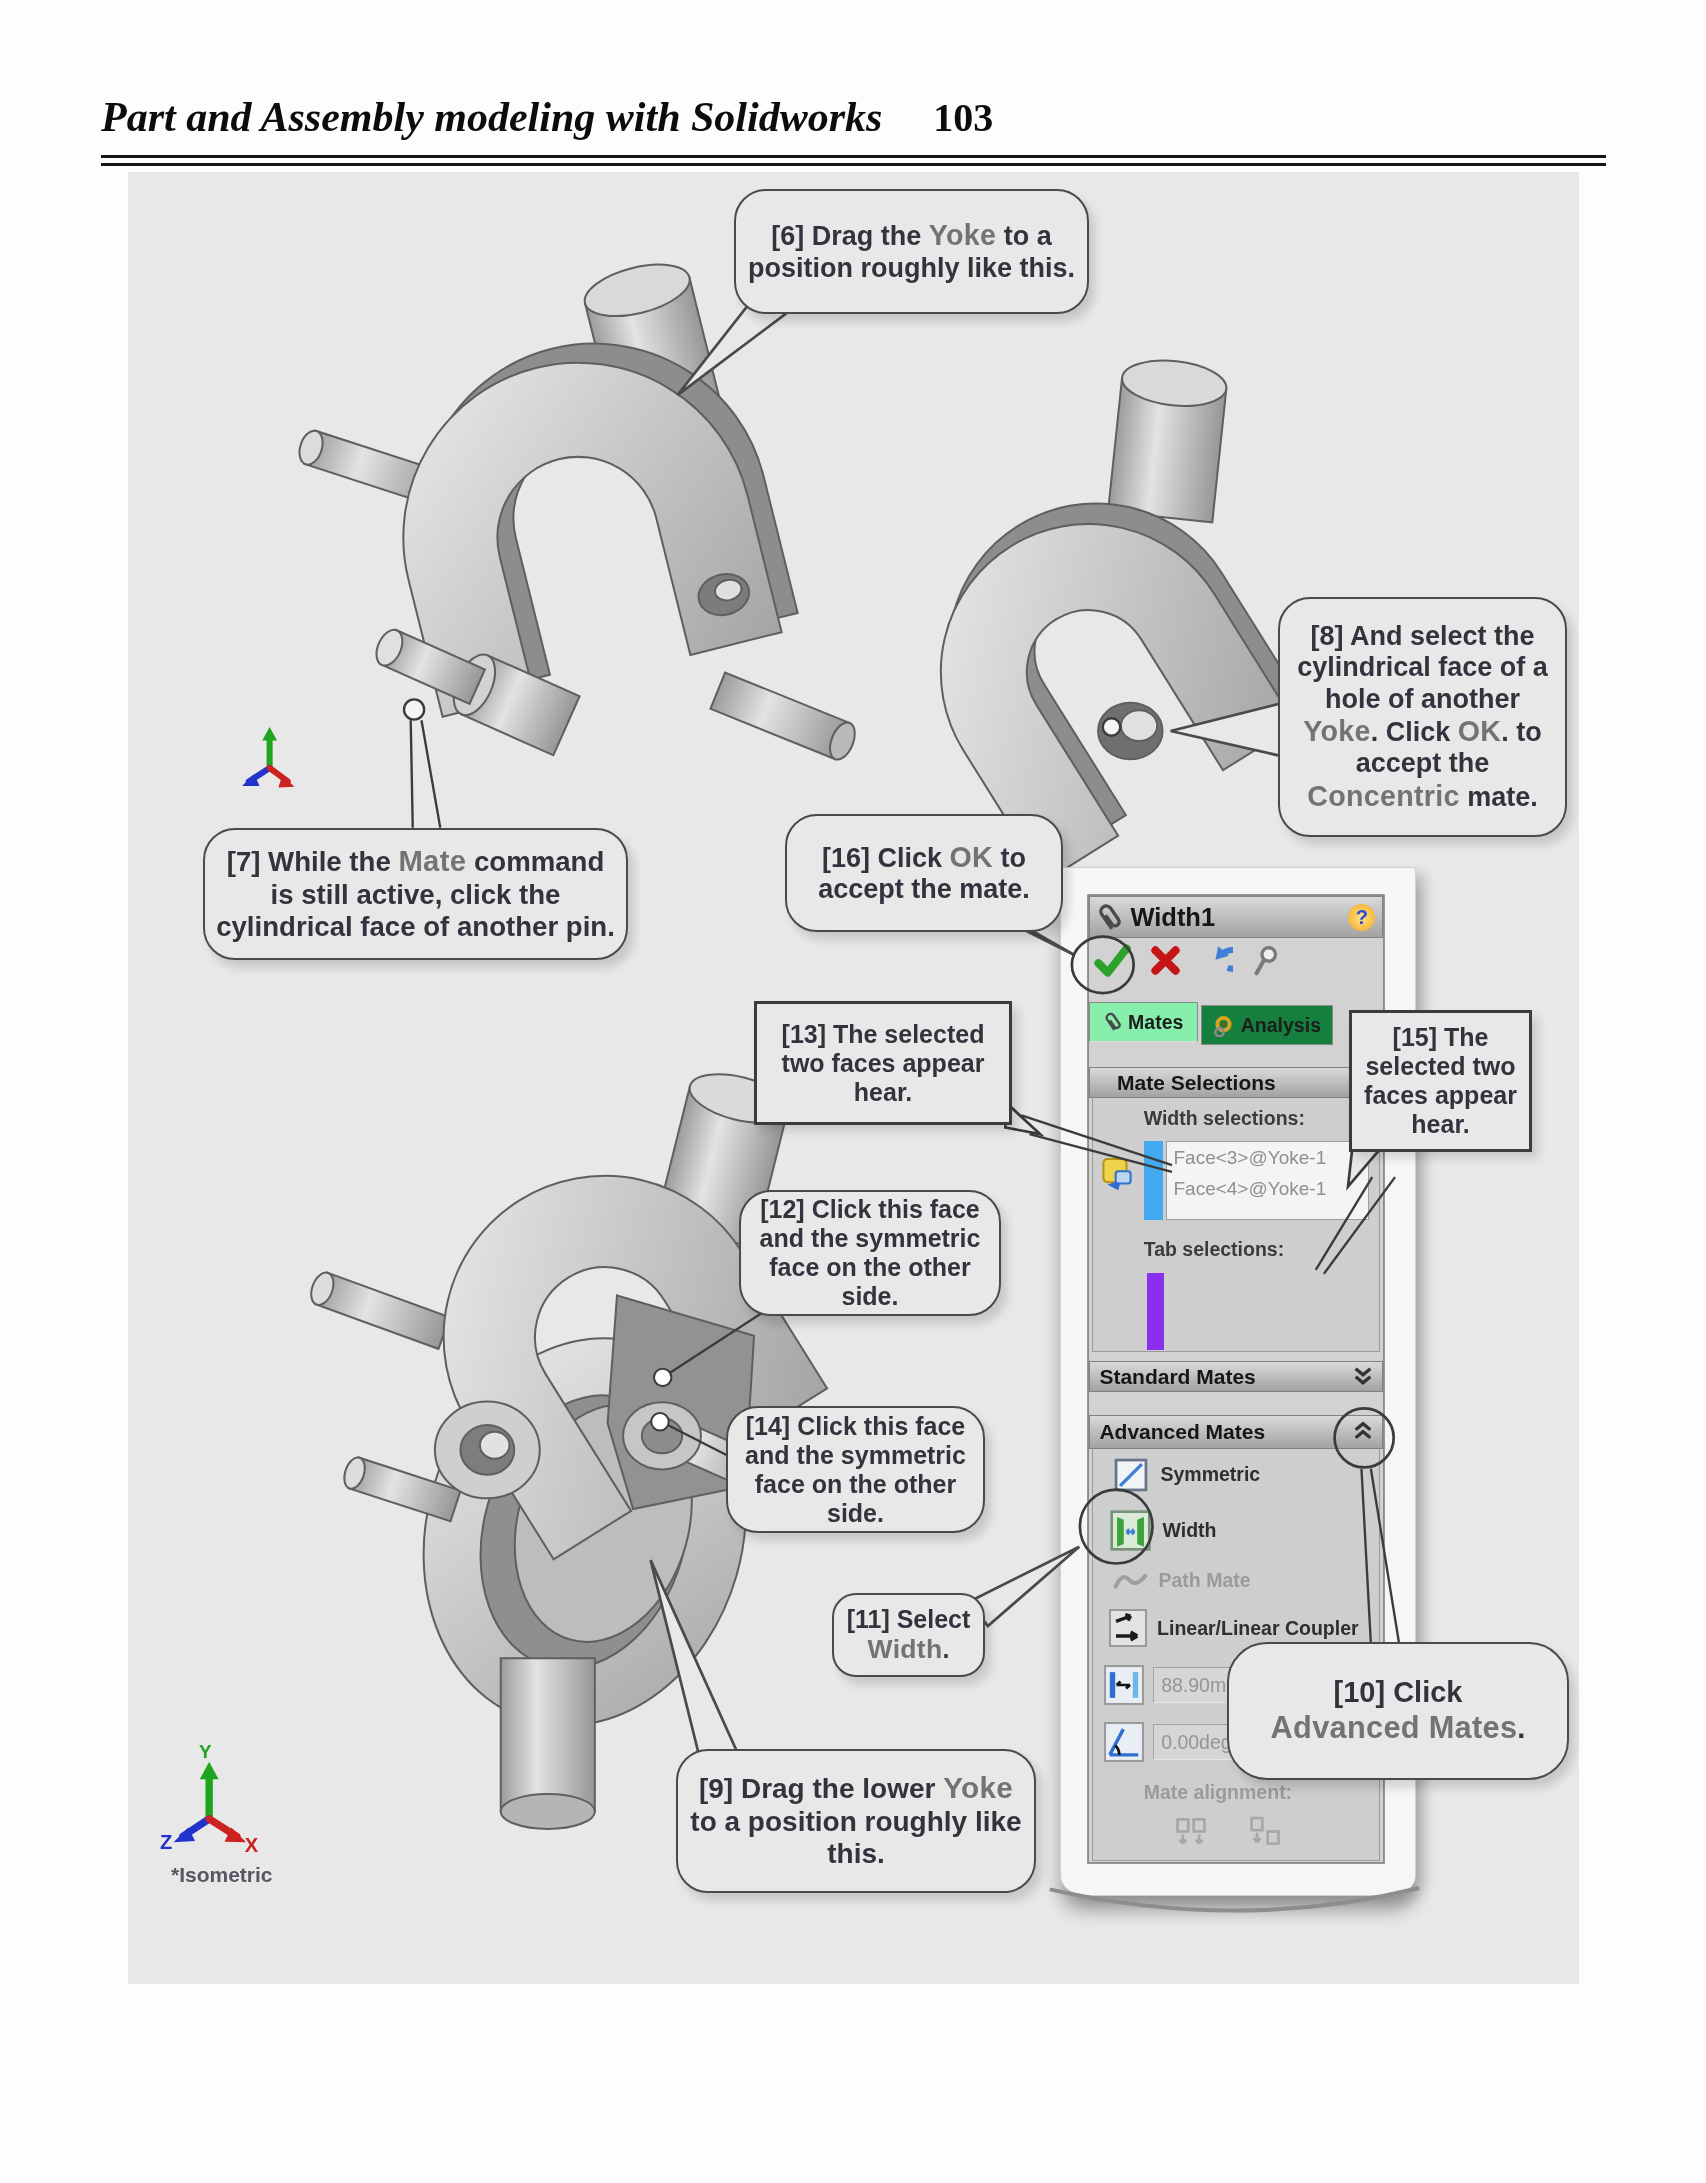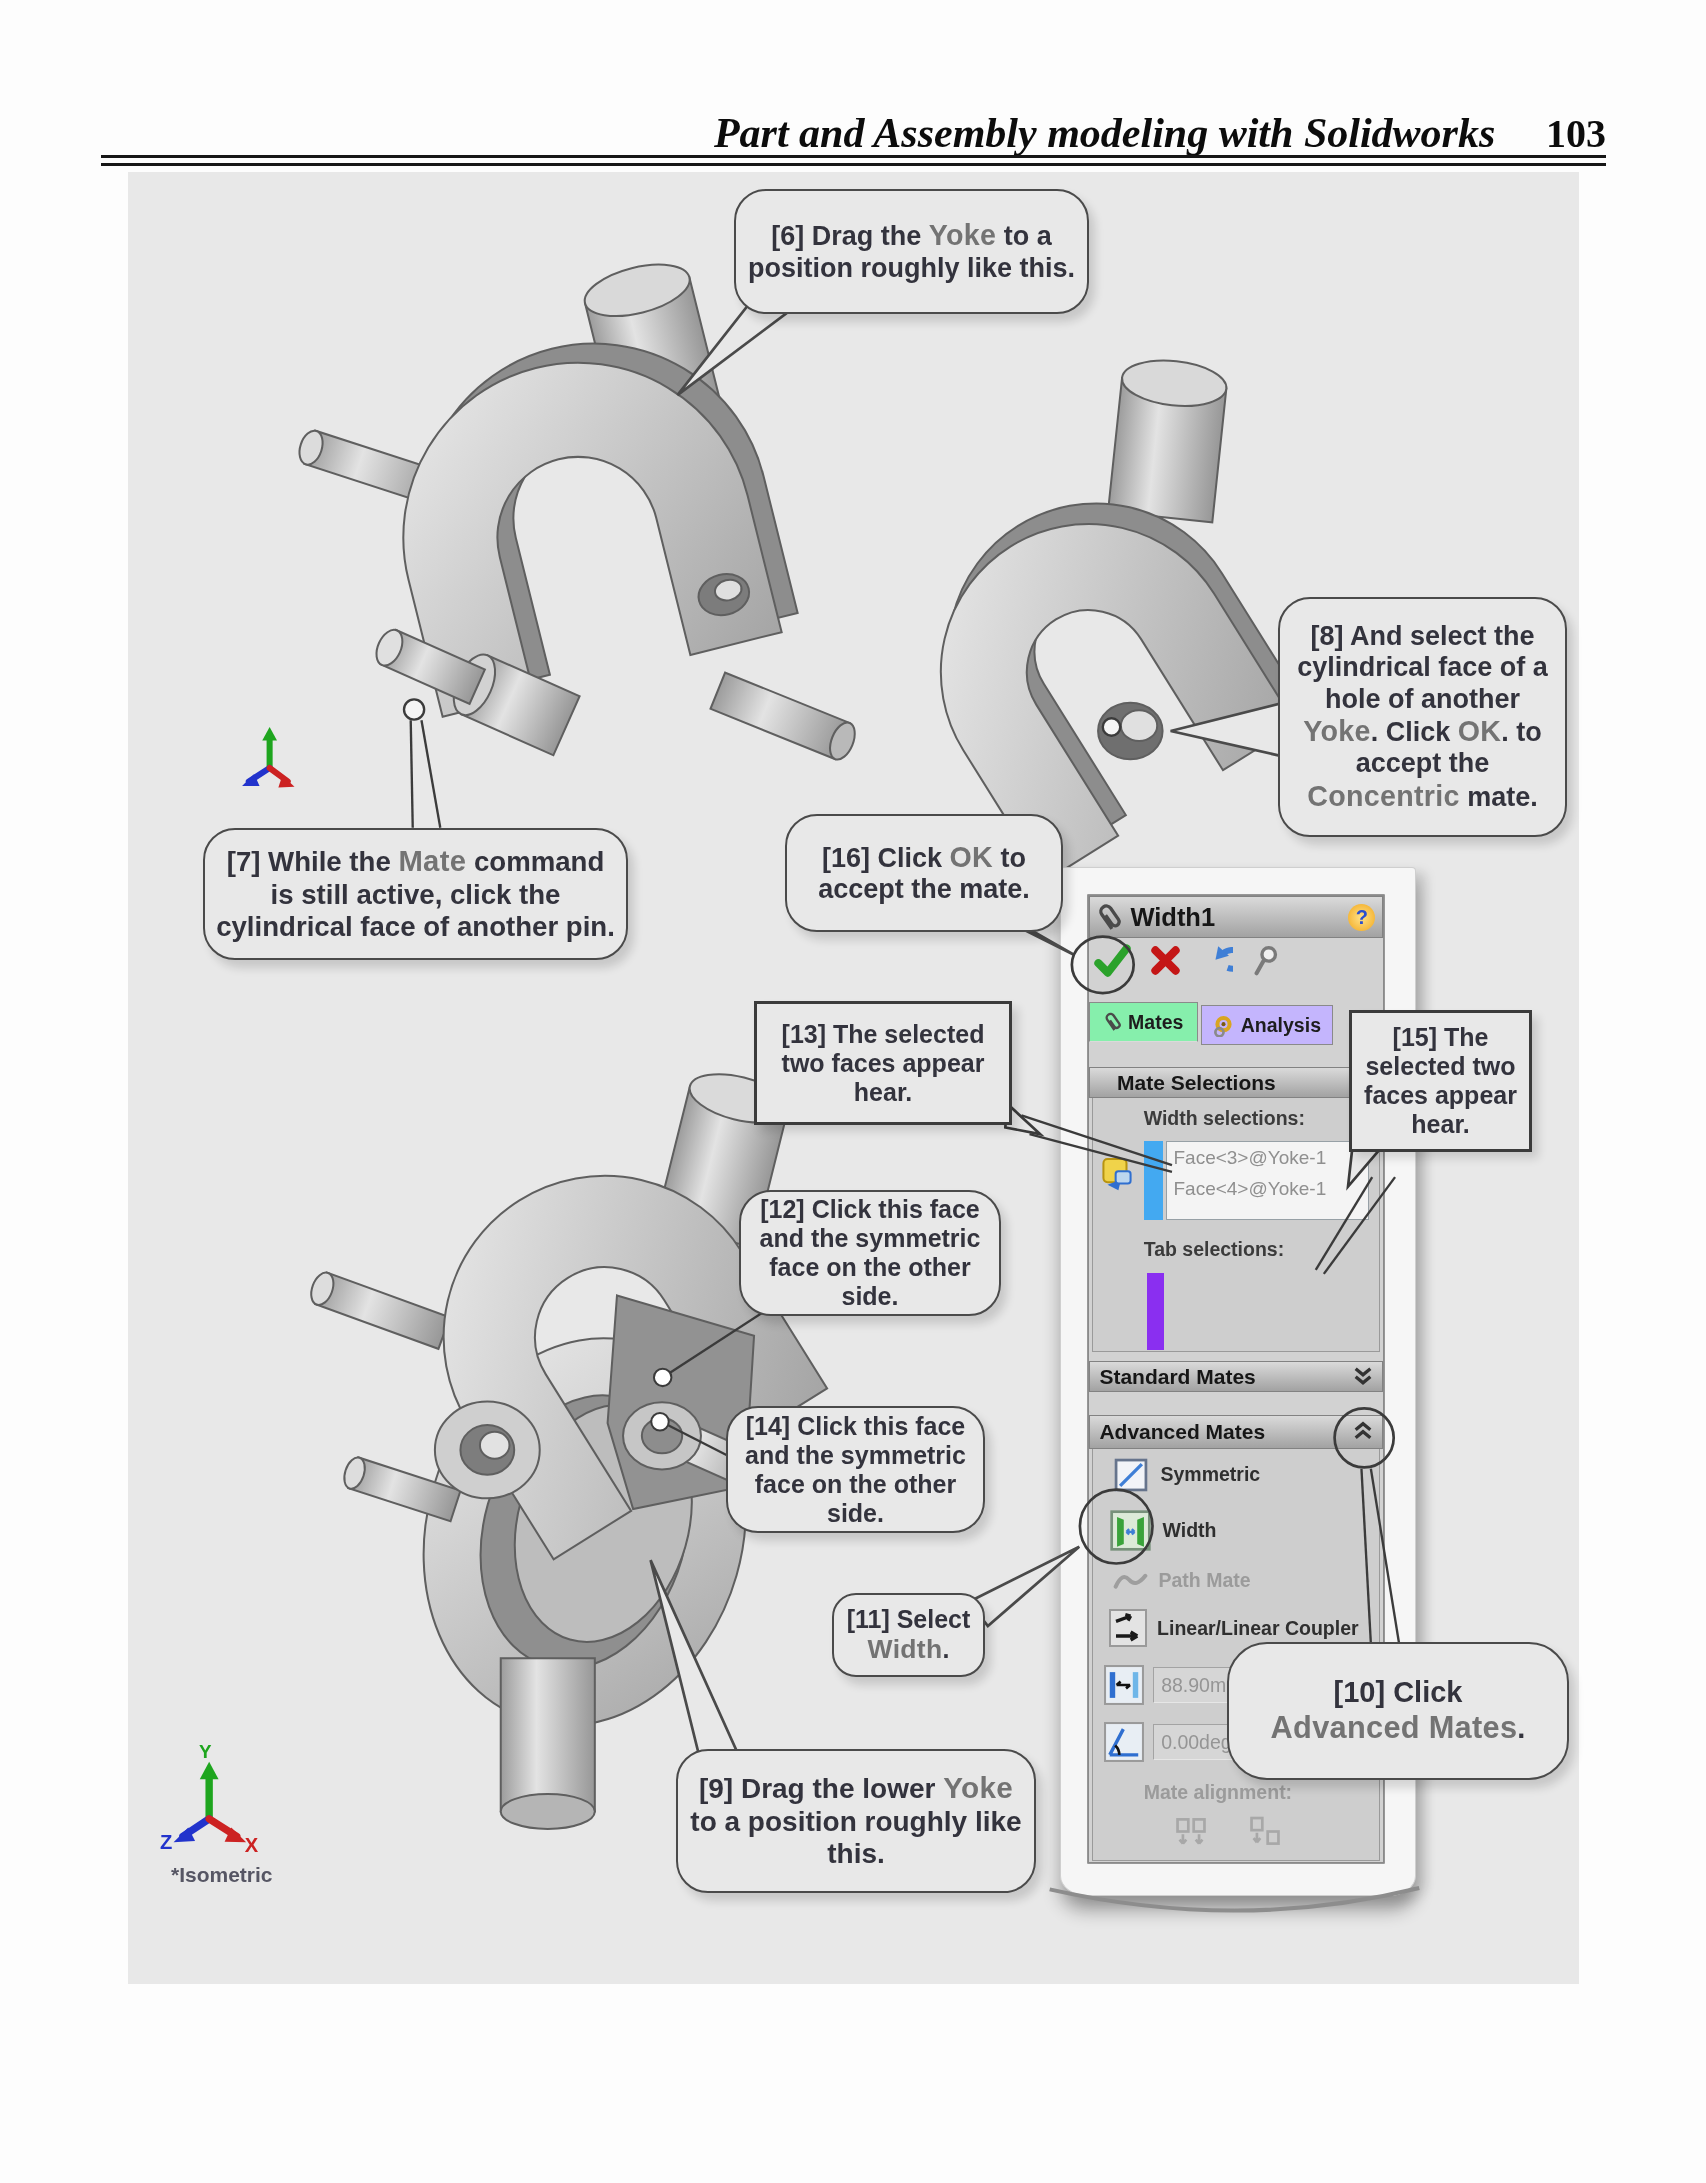--- a/index.html
+++ b/index.html
@@ -1,19 +1,19 @@
 <!DOCTYPE html>
 <html style="font-size:10.8px"><head>
 <meta charset="utf-8">
 <style>
   html,body{margin:0;padding:0;background:#fdfdfd;}
   body{width:1707px;height:2183px;position:relative;font-family:"Liberation Sans",sans-serif;overflow:hidden;}
   
-  .pg-header{position:absolute;left:101px;top:93px;width:1505px;text-align:right;color:#0c0c0c;
-             font-family:"Liberation Serif",serif;white-space:nowrap;margin-top:16px;}
+  .pg-header{position:absolute;left:101px;top:93px;width:1505px;text-align:left;color:#0c0c0c;
+             font-family:"Liberation Serif",serif;white-space:nowrap;}
   .pg-title{font-style:italic;font-weight:700;font-size:42px;}
   .pg-num{font-weight:700;font-size:40px;margin-left:48px;}
   .rule{position:absolute;left:101px;width:1505px;height:2.7px;background:#161616;}
   
   .figure-bg{position:absolute;left:128px;top:172px;width:1451px;height:1812px;background:#e8e8e8;z-index:0;}
   svg.layer{position:absolute;left:0;top:0;width:1707px;height:2183px;pointer-events:none;}
   #models{z-index:1;} #annot{z-index:4;}
   
   .co{position:absolute;background:#e8e8e8;border:2.7px solid #4a4a4a;border-radius:32px;
       display:flex;flex-direction:column;justify-content:center;text-align:center;
@@ -195,21 +195,21 @@
     </svg>
   </div>
 
   <div class="prow" style="top:106px;height:40px;align-items:stretch;">
     <div class="tab" style="width:109px;background:#86efac;border-bottom-color:#dadada;">
       <svg width="19" height="24" viewBox="0 0 40 46">
         <path d="M12 38 L12 12 A8 8 0 0 1 28 12 L28 32 A6 6 0 0 1 16 32 L16 16" fill="none" stroke="#4a4a4a" stroke-width="5" transform="rotate(-35 20 23)"></path>
       </svg>
       <span>Mates</span>
     </div>
-    <div class="tab" style="width:132px;background:#c4b5fd;margin-left:2.7px;margin-top:3.4px;">
+    <div class="tab" style="width:132px;background:#15803d;margin-left:2.7px;margin-top:3.4px;">
       <svg width="23" height="23" viewBox="0 0 34 34">
         <circle cx="17" cy="15" r="9" fill="none" stroke="#d9a520" stroke-width="6"></circle>
         <circle cx="17" cy="15" r="3" fill="#7a5a10"></circle>
         <circle cx="11" cy="27" r="6" fill="none" stroke="#8a8a8a" stroke-width="4"></circle>
       </svg>
       <span>Analysis</span>
     </div>
   </div>
 
   <div class="prow hbar" style="top:171px;height:31px;padding:0 27px;font-size:21px;justify-content:space-between;">

